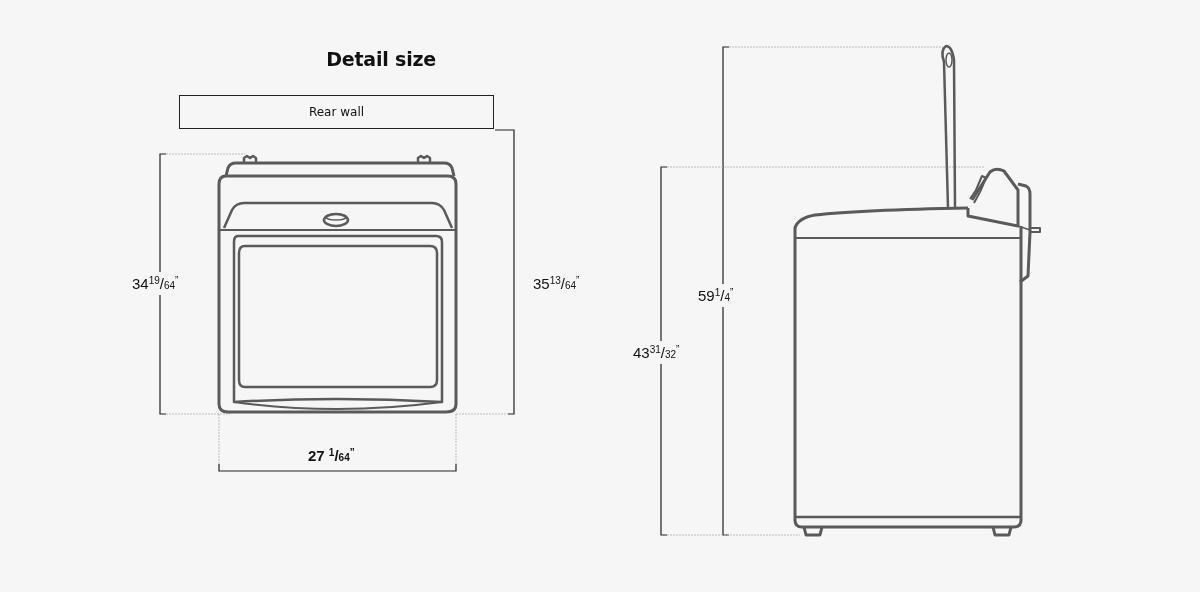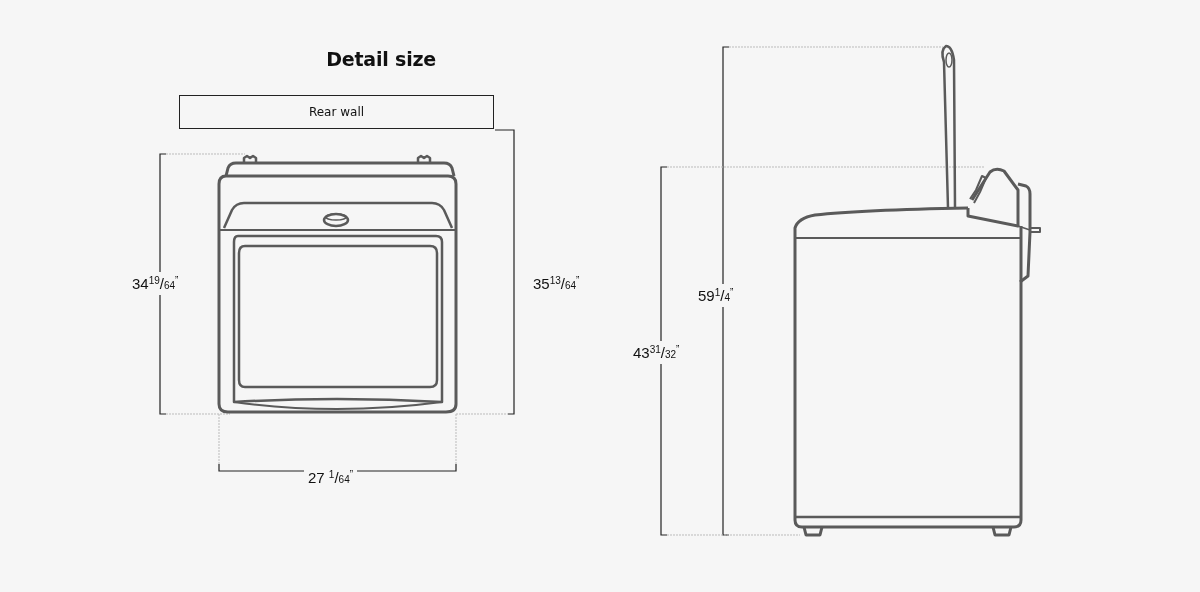--- a/index.html
+++ b/index.html
@@ -118,21 +118,21 @@
 </svg>
 
 <div class="dim" style="left:128px; top:272px;">
   <span>34</span><sup>19</sup><span class="frac">/</span><sub>64</sub><sup>”</sup>
 </div>
 
 <div class="dim" style="left:483px; top:272px;margin-left:46px;">
   <span>35</span><sup>13</sup><span class="frac">/</span><sub>64</sub><sup>”</sup>
 </div>
 
-<div class="dim" style="left:304px; top:466px;">
+<div class="dim" style="left:304px; top:444px;font-weight:bold;">
   <span>27</span>&nbsp;<sup>1</sup><span class="frac">/</span><sub>64</sub><sup>”</sup>
 </div>
 
 <div class="dim" style="left:694px; top:284px;">
   <span>59</span><sup>1</sup><span class="frac">/</span><sub>4</sub><sup>”</sup>
 </div>
 
 <div class="dim" style="left:629px; top:341px;">
   <span>43</span><sup>31</sup><span class="frac">/</span><sub>32</sub><sup>”</sup>
 </div>

